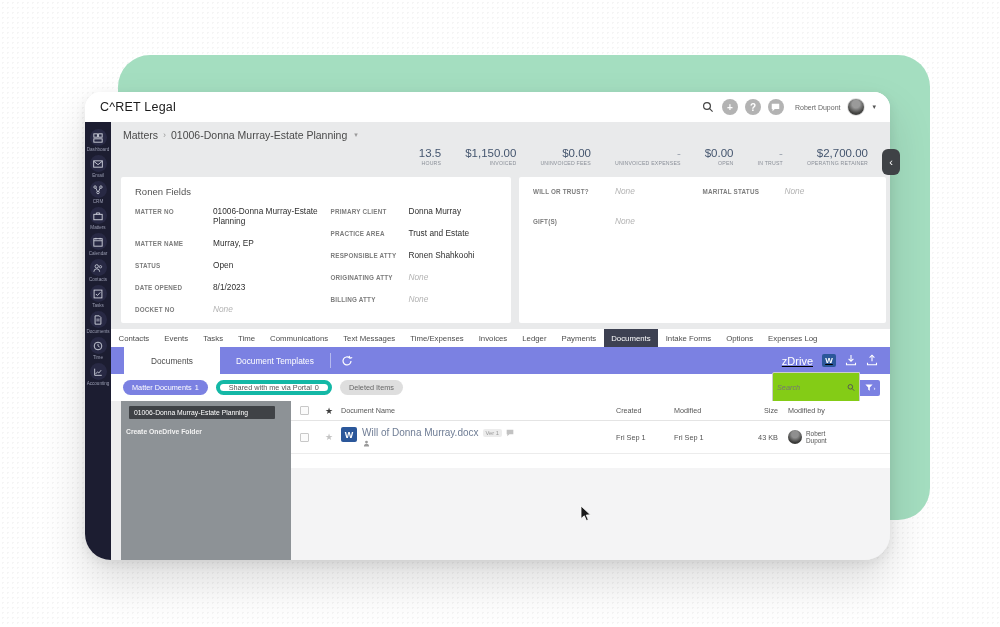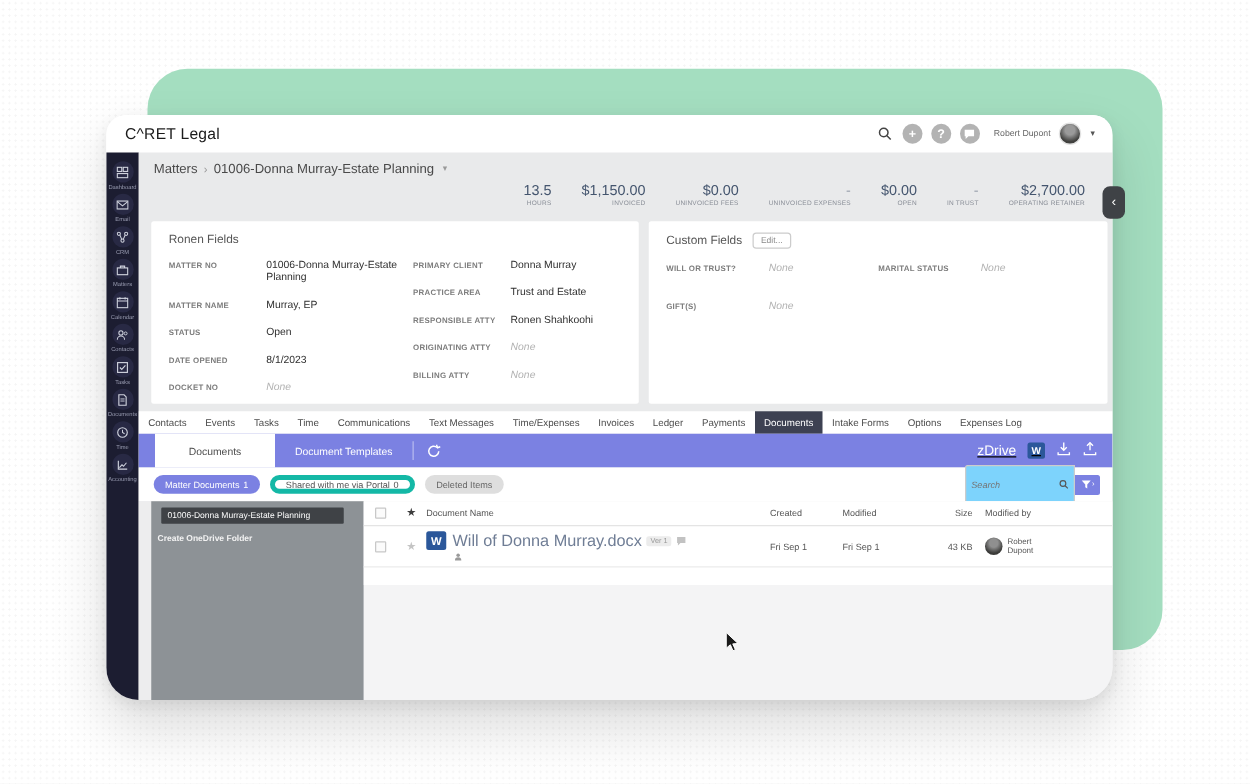--- a/index.html
+++ b/index.html
@@ -87,21 +87,21 @@
     font-size:8px; font-weight:bold; display:flex; align-items:center; justify-content:center; }
 
   .filter-row{ background:#fff; height:27px; display:flex; align-items:center; gap:8px; padding:0 10px 0 12px; }
   .pill{ height:15px; border-radius:8px; display:flex; align-items:center; gap:3px;
     font-size:7.3px; padding:0 9px; white-space:nowrap; }
   .pill.purple{ background:#7b81e2; color:#fff; }
   .pill.outline{ background:#fff; border:4px solid #14b8a6; color:#555; }
   .pill.gray{ background:#dedede; color:#666; }
   .search-group{ margin-left:auto; display:flex; align-items:center; }
   .search-box{ width:88px; height:32px; border:1px solid #ccc; border-radius:2px 0 0 2px;
-    background:#7dd3fc; display:flex; align-items:center; padding:0 4px; }
+    background:#84cc16; display:flex; align-items:center; padding:0 4px; }
   .search-box input{ border:none; outline:none; width:100%; font-size:7.3px; font-style:italic;
     color:#555; font-family:inherit; background:transparent; }
   .funnel-btn{ width:20px; height:16px; background:#7b81e2; border-radius:0 2px 2px 0;
     display:flex; align-items:center; justify-content:center; gap:1px; color:#fff; font-size:6px; }
 
   .docs-body{ flex:1; display:flex; background:#ededee; padding-left:10px; min-height:0; }
   .tree{ width:170px; flex:0 0 auto; background:#8d9296; padding-top:5px; }
   .tree-selected{ background:#3f4246; color:#fff; font-size:6.8px; padding:3px 5px;
     margin:0 16px 0 8px; border-radius:1px; white-space:nowrap; overflow:hidden; }
   .tree-action{ color:#f2f2f2; font-size:6.8px; font-weight:bold; padding:9px 5px; }
@@ -111,21 +111,21 @@
     align-items:center; padding-right:6px; }
   .thead{ height:20px; border-bottom:1px solid #e4e4e4; font-size:7.2px; color:#555; }
   .trow{ min-height:33px; border-bottom:1px solid #ececec; }
   .chk{ width:9px; height:9px; border:1px solid #c8c8c8; background:#fbfbfb; border-radius:1px; margin:0 auto; }
   .star{ text-align:center; font-size:9px; }
   .star.dark{ color:#3c3c3c; }
   .star.light{ color:#c4c4c4; }
   .name-cell{ display:flex; align-items:flex-start; gap:5px; padding:4px 0; }
   .name-lines{ display:flex; flex-direction:column; gap:2px; }
   .name-line1{ display:flex; align-items:center; gap:4px; }
-  .doc-name{ font-size:13px; color:#6f7d95; }
+  .doc-name{ font-size:10px; color:#6f7d95; }
   .ver-badge{ background:#ececec; color:#999; font-size:5.8px; border-radius:2px; padding:1px 3px; }
   .cell-txt{ font-size:7.3px; color:#555; }
   .size-cell{ text-align:right; padding-right:10px; }
   .modby{ display:flex; align-items:center; gap:4px; }
   .avatar-sm{ width:14px; height:14px; border-radius:50%;
     background:radial-gradient(circle at 50% 32%, #8f8f8f 0 28%, #3b3b39 68%); flex:0 0 auto; }
   .modby-name{ font-size:6.4px; color:#555; line-height:1.15; }
 
   .expand-handle{ position:absolute; left:882px; top:149px; width:18px; height:26px;
     background:#3f4246; border-radius:6px; color:#fff; font-size:11px;
@@ -354,24 +354,20 @@
                 </div>
                 <div class="field">
                   <span class="lbl">BILLING ATTY</span>
                   <span class="val empty">None</span>
                 </div>
               </div>
             </div>
           </div>
 
           <div class="card cf">
-            <div class="cf-head">
-              <span class="card-title" style="margin-bottom:0">Custom Fields</span>
-              <button class="edit-btn">Edit...</button>
-            </div>
             <div class="cols">
               <div class="col">
                 <div class="field">
                   <span class="lbl">WILL OR TRUST?</span>
                   <span class="val empty">None</span>
                 </div>
                 <div class="field">
                   <span class="lbl">GIFT(S)</span>
                   <span class="val empty">None</span>
                 </div>

